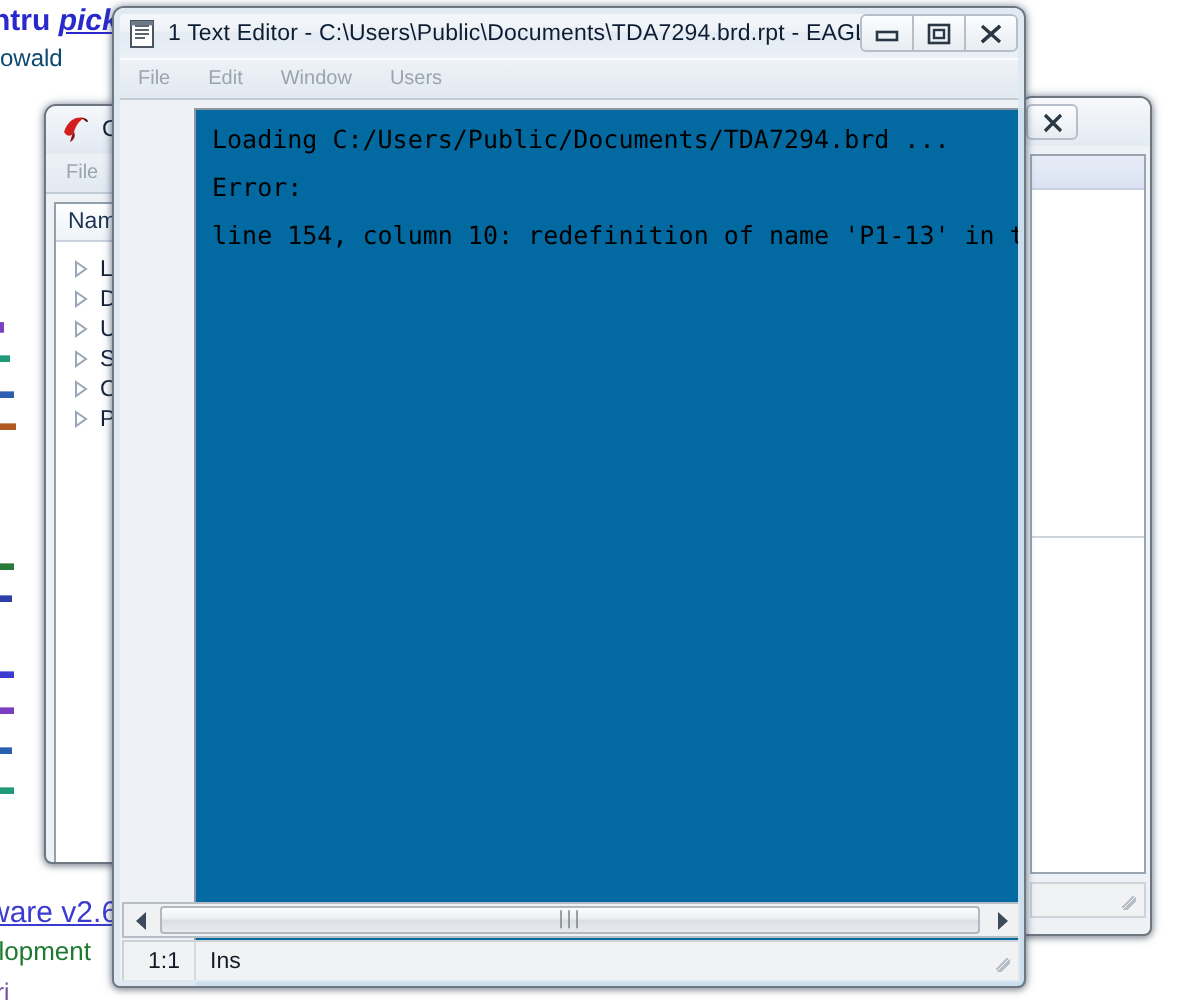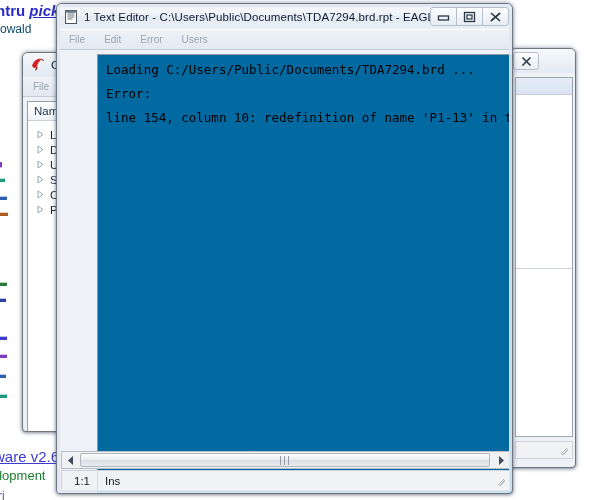--- a/index.html
+++ b/index.html
@@ -406,21 +406,21 @@
             <path d="M2 2 L11 10 M11 2 L2 10" stroke="#2a3744" stroke-width="1.6" fill="none"></path>
             <path d="M2 10 L11 2" stroke="#2a3744" stroke-width="1.6" fill="none"></path>
           </svg>
         </div>
       </div>
     </div>
 
     <div class="menubar">
       <span class="menu-item">File</span>
       <span class="menu-item">Edit</span>
-      <span class="menu-item">Error</span>
+      <span class="menu-item">Window</span>
       <span class="menu-item">Users</span>
     </div>
 
     <div id="te-body">
       <div class="te-line" id="te-l1">Loading C:/Users/Public/Documents/TDA7294.brd ...</div>
       <div class="te-line" id="te-l2">Error:</div>
       <div class="te-line" id="te-l3">line 154, column 10: redefinition of name 'P1-13' in tag &lt;pack</div>
     </div>
 
     <div id="te-hscroll">

